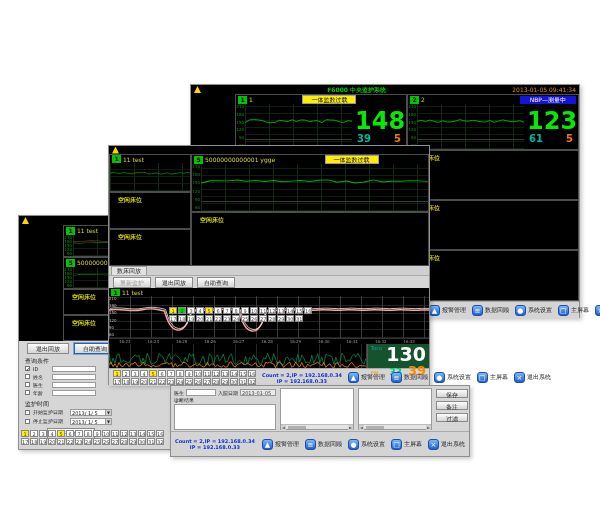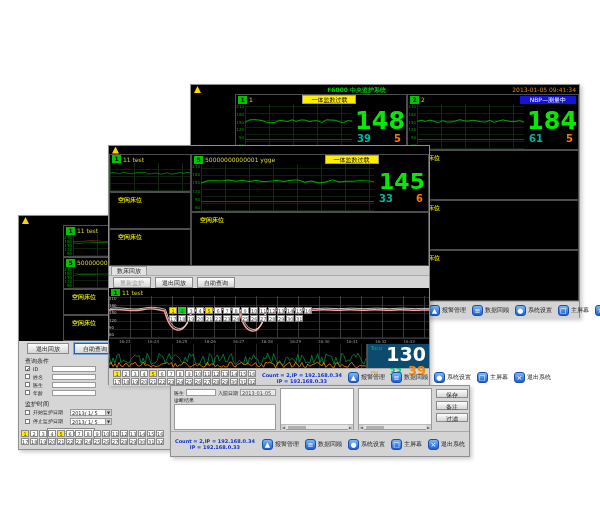--- a/index.html
+++ b/index.html
@@ -57,21 +57,21 @@
   .pbtnrow{height:12px;display:flex;align-items:center;gap:4px;padding:0 4px;background:#d6d6d6;}
   .pbtnrow .gbtn{width:38px;}
   .bedstrip{height:8px;background:#000;display:flex;align-items:center;gap:2px;padding:0 2px;}
   .pchart{position:relative;height:42px;background:#000;background-image:repeating-linear-gradient(90deg,#3a3a3a 0 1px,transparent 1px 21px),repeating-linear-gradient(0deg,#232323 0 1px,transparent 1px 8px);overflow:hidden;}
   .pyaxis{position:absolute;left:0;top:0;bottom:0;width:8px;display:flex;flex-direction:column;justify-content:space-between;padding:1px 0;}
   .pyaxis span{color:#bbb;font-size:4px;line-height:4px;}
   svg.pline{position:absolute;inset:0;width:100%;height:100%;}
   .overlaygrid{position:absolute;left:60px;top:11px;}
   .timerow{height:6px;background:#000;display:flex;justify-content:space-between;padding:0 14px 0 10px;border-top:1px solid #333;}
   .timerow span{color:#999;font-size:4px;line-height:6px;}
-  .spectrorow{height:24px;display:flex;background:#0c4a6e;}
+  .spectrorow{height:24px;display:flex;background:#14532d;}
   .spectro{position:relative;flex:1;background:#000;border-right:1px solid #444;background-image:repeating-linear-gradient(90deg,#262626 0 1px,transparent 1px 21px);}
   svg.spec{position:absolute;inset:0;width:100%;height:100%;}
   .numpanel{width:62px;flex:0 0 auto;display:flex;flex-direction:column;justify-content:space-between;padding:1px 3px;border-left:1px solid #555;}
   .nprow1{display:flex;align-items:flex-start;}
   .nplabel{color:#00b8a0;font-size:5px;}
   .npfhr{color:#fff;font-size:19px;font-weight:bold;line-height:18px;margin-left:auto;}
   .nprow2{display:flex;align-items:baseline;gap:6px;justify-content:flex-end;}
   .npfm{color:#ff8800;font-size:5px;margin-right:auto;}
   .nptoco{color:#00c878;font-size:9px;font-weight:bold;}
   .npafm{color:#ff8800;font-size:13px;font-weight:bold;}
@@ -167,21 +167,21 @@
                 <span>60</span>
               </div>
             <div class="plot">
                 <svg class="mini" viewBox="0 0 100 20" preserveAspectRatio="none">
                   <polyline points="0,10.37617076876395 4,9.102110615699603 8,10.373118063236175 12,8.995288810411138 16,10.219036579979136 20,11.347799709321837 24,9.669714572126844 28,10.892813735871023 32,10.720458784289871 36,9.950787559873792 40,8.48651879880881 44,9.721451579649678 48,10.036699172126454 52,9.202985929326614 56,9.784514192391427 60,10.730031522703372 64,10.839802075568494 68,9.353484079685753 72,11.206927278454847 76,10.026768990618535 80,8.70642532571518 84,9.690449295048811 88,10.581301885368909 92,10.340787395248556 96,9.613751942484525 100,11.128897337396115" fill="none" stroke="#00b400" stroke-width="0.9"></polyline>
                 </svg>
                 <div class="tocostrip"></div>
               </div>
           </div>
           <div class="numzone">
-            <div class="bigfhr">184</div>
+            <div class="bigfhr">123</div>
             <div class="smallrow">
                 <span class="tocov">61</span>
                 <span class="afmv">5</span>
               </div>
           </div>
         </div>
       </div>
     </div>
     <div class="wrow" style="height:50px;">
       <div class="idlecell">
@@ -434,27 +434,20 @@
                   <span>150</span>
                   <span>120</span>
                   <span>90</span>
                   <span>60</span>
                 </div>
               <div class="plot">
                   <svg class="mini" viewBox="0 0 100 20" preserveAspectRatio="none">
                     <polyline points="0,11.477433772328046 4,9.22941151746987 8,9.11937411610008 12,9.320769294035047 16,8.569524847049976 20,9.604104368949358 24,8.98212893185305 28,9.84095765419349 32,8.975294029980569 36,10.166761883425881 40,9.566974738783657 44,8.944434736922586 48,9.914623457898676 52,8.676456903049935 56,8.411169560258822 60,10.526799270010926 64,9.5153310736247 68,11.36935441036213 72,10.33957495630699 76,8.436290651576728 80,10.336981050082008 84,9.640508728306978 88,9.630196655369456 92,9.115186794435227 96,9.344454072855624 100,9.83960248447936" fill="none" stroke="#00b400" stroke-width="0.9"></polyline>
                   </svg>
                   <div class="tocostrip"></div>
-                </div>
-            </div>
-            <div class="numzone">
-              <div class="bigfhr mid">145</div>
-              <div class="smallrow">
-                  <span class="tocov">33</span>
-                  <span class="afmv">6</span>
                 </div>
             </div>
           </div>
         </div>
         <div class="idlecell">
             <span class="idlelabel">空闲床位</span>
           </div>
       </div>
     </div>
 

